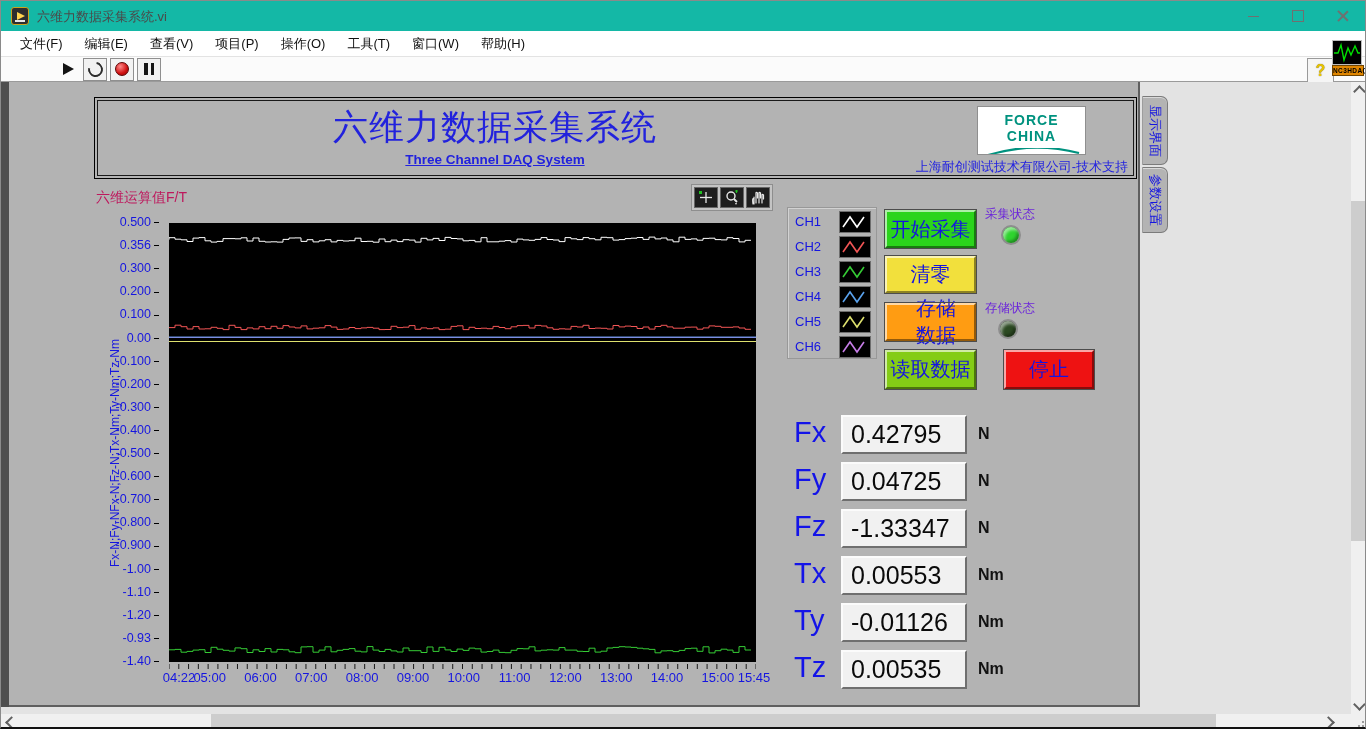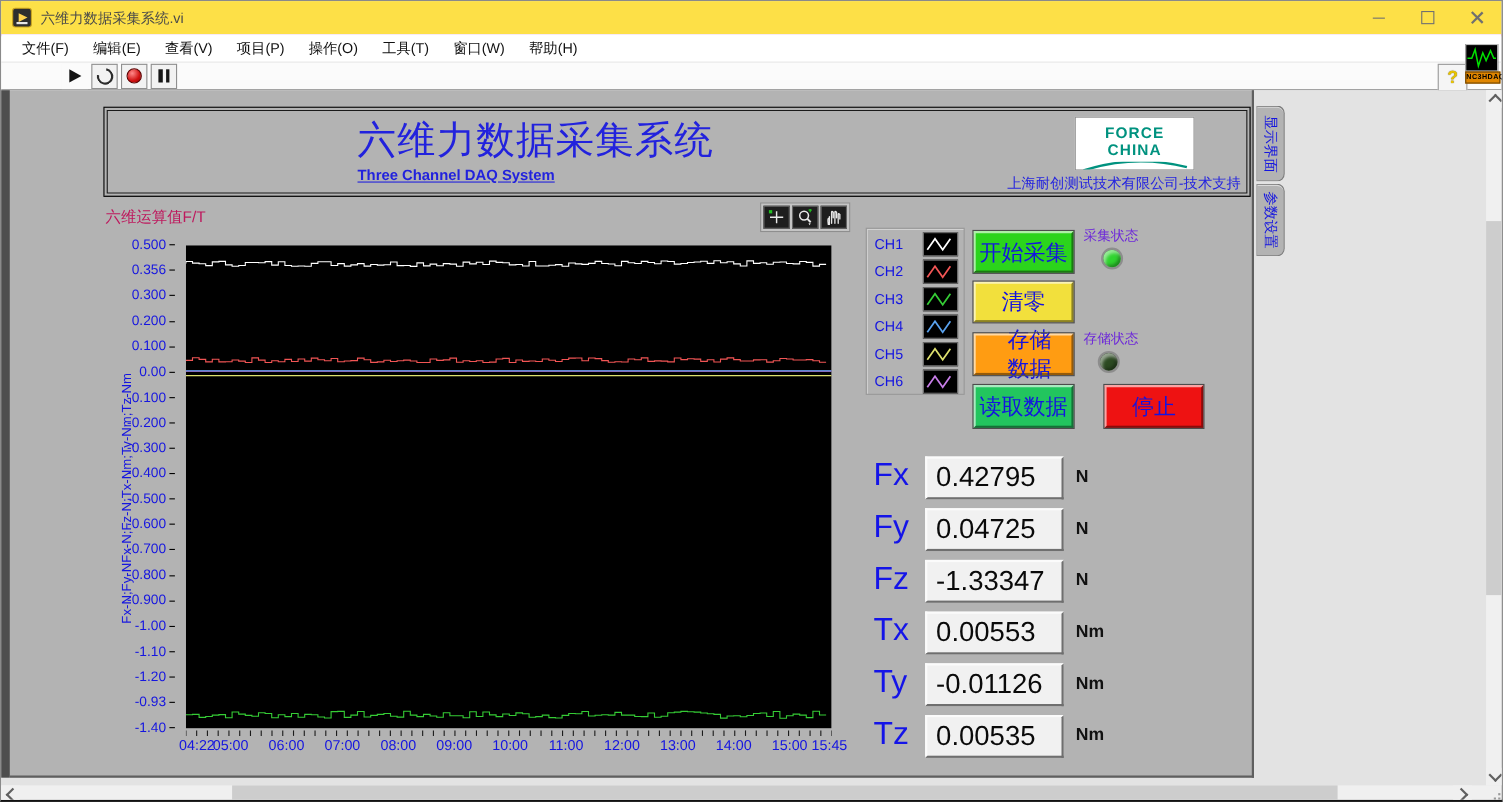--- a/index.html
+++ b/index.html
@@ -1,20 +1,20 @@
 <!DOCTYPE html>
 <html><head>
 <meta charset="utf-8">
 <style>
   html,body{margin:0;padding:0;background:#555;}
   .window{position:relative;width:1366px;height:729px;overflow:hidden;background:#e3e3e3;
     font-family:"Liberation Sans","DejaVu Sans",sans-serif;box-sizing:border-box;
     border:1px solid #8a8a8a;border-bottom:2px solid #111;}
   
-  .titlebar{position:absolute;left:0;top:0;width:100%;height:30px;background:#fde047;border-bottom:2px solid #a21caf;}
+  .titlebar{position:absolute;left:0;top:0;width:100%;height:30px;background:#14b8a6;border-bottom:2px solid #a21caf;}
   .vi-file-icon{position:absolute;left:10px;top:6px;width:18px;height:18px;background:#2e2e2e;border-radius:3px;border:1px solid #caa41e;box-sizing:border-box;}
   .vi-file-icon .tri{position:absolute;left:5px;top:4px;width:0;height:0;border-left:8px solid #ffd34d;border-top:4px solid transparent;border-bottom:4px solid transparent;}
   .vi-file-icon .bar{position:absolute;left:3px;bottom:2px;width:10px;height:2px;background:#e6e6e6;}
   .title-text{position:absolute;left:36px;top:7px;font-size:13px;color:#4a4a4a;}
   .win-btn{position:absolute;top:0;width:46px;height:30px;display:flex;align-items:center;justify-content:center;}
   .g-min{width:11px;height:1px;background:#707070;}
   .g-max{width:10px;height:10px;border:1px solid #707070;}
   .g-close{position:relative;width:12px;height:12px;}
   .g-close::before,.g-close::after{content:"";position:absolute;left:5px;top:-1px;width:1.5px;height:14px;background:#707070;}
   .g-close::before{transform:rotate(45deg);} .g-close::after{transform:rotate(-45deg);}
@@ -33,21 +33,21 @@
   .help-q{font-size:16px;font-weight:bold;color:#e8c400;text-shadow:0 0 1px #5a4a00;}
   .nc-icon{position:absolute;left:1331px;top:39px;width:32px;height:40px;}
   .nc-wave{width:30px;height:25px;background:#000;border:1px solid #bdbdbd;box-sizing:border-box;}
   .nc-label{margin-top:0px;width:32px;height:11px;background:#e08600;border:1px solid #6e4400;box-sizing:border-box;color:#000;font-size:6.5px;font-weight:bold;text-align:center;line-height:9px;letter-spacing:.4px;}
   
   .workspace{position:absolute;left:0;top:81px;width:100%;height:632px;background:#e3e3e3;}
   .left-strip{position:absolute;left:0;top:81px;width:8px;height:625px;background:#4e4e4e;}
   .front-panel{position:absolute;left:8px;top:81px;width:1131px;height:625px;background:#b3b3b3;border-right:2px solid #5f5f5f;border-bottom:2px solid #5f5f5f;box-sizing:border-box;}
   
   .header-box{position:absolute;left:93px;top:96px;width:1043px;height:82px;background:#b3b3b3;border:1px solid #000;box-shadow:inset 0 0 0 2px #b3b3b3, inset 0 0 0 3px #1a1a1a;box-sizing:border-box;}
-  .app-title-wrap{position:absolute;left:230px;top:6px;width:340px;text-align:left;}
+  .app-title-wrap{position:absolute;left:230px;top:6px;width:340px;text-align:center;}
   .app-title{font-family:"Liberation Serif","DejaVu Serif",serif;font-size:35px;color:#2222dd;letter-spacing:1px;white-space:nowrap;}
   .app-subtitle{font-size:13.5px;font-weight:bold;color:#2222dd;margin-top:1px;text-decoration:underline;}
   .brand-logo{position:absolute;left:882px;top:8px;width:109px;height:49px;background:#fff;border:1px solid #8f8f8f;box-sizing:border-box;text-align:center;overflow:hidden;}
   .brand-line1{font-size:14px;font-weight:bold;color:#00927f;letter-spacing:1px;margin-top:5px;}
   .brand-line2{font-size:11px;font-weight:bold;color:#00927f;letter-spacing:5px;margin-top:-2px;}
   .support-text{position:absolute;right:8px;bottom:2px;font-size:13px;color:#2323e0;}
   
   .tab{position:absolute;left:1141px;width:26px;background:#b3b3b3;border:1px solid #7b7b7b;border-left:1px solid #9d9d9d;border-radius:0 7px 7px 0;box-shadow:inset 0 1px 0 #d9d9d9;box-sizing:border-box;}
   .vtext{position:absolute;left:50%;top:50%;transform:translate(-50%,-50%) rotate(90deg);white-space:nowrap;color:#1515e0;font-size:13px;}
   
@@ -345,21 +345,21 @@
         <span class="legend-label">CH6</span>
         <span class="legend-swatch"><svg width="30" height="20">
             <polyline points="3,15 10,5 17,15 24,5" fill="none" stroke="#c77de8" stroke-width="1.6"></polyline>
           </svg></span>
       </div>
     </div>
 
   <div class="btn3d" style="left: 884px; top: 209px; width: 91px; height: 38px; background: rgb(43, 212, 28);">开始采集</div>
   <div class="btn3d" style="left: 884px; top: 255px; width: 91px; height: 37px; background: rgb(242, 224, 60);">清零</div>
   <div class="btn3d" style="left: 884px; top: 302px; width: 91px; height: 38px; background: rgb(255, 156, 18); padding-left: 29px;">存储数据</div>
-  <div class="btn3d" style="left: 884px; top: 349px; width: 91px; height: 39px; background: #22c55e;">读取数据</div>
+  <div class="btn3d" style="left: 884px; top: 349px; width: 91px; height: 39px; background: #84cc16;">读取数据</div>
   <div class="btn3d" style="left: 1003px; top: 349px; width: 90px; height: 39px; background: rgb(238, 18, 18);">停止</div>
 
   <div class="led-label" style="left:984px;top:205px;">采集状态</div>
   <div class="led" style="left: 1000px; top: 224px; background: rgb(47, 212, 47);"></div>
   <div class="led-label" style="left:984px;top:299px;">存储状态</div>
   <div class="led" style="left: 997px; top: 318px; background: rgb(44, 74, 34);"></div>
 
   <div id="readouts">
       <div class="readout-row" style="top: 414px;">
         <span class="ro-label">Fx</span>

